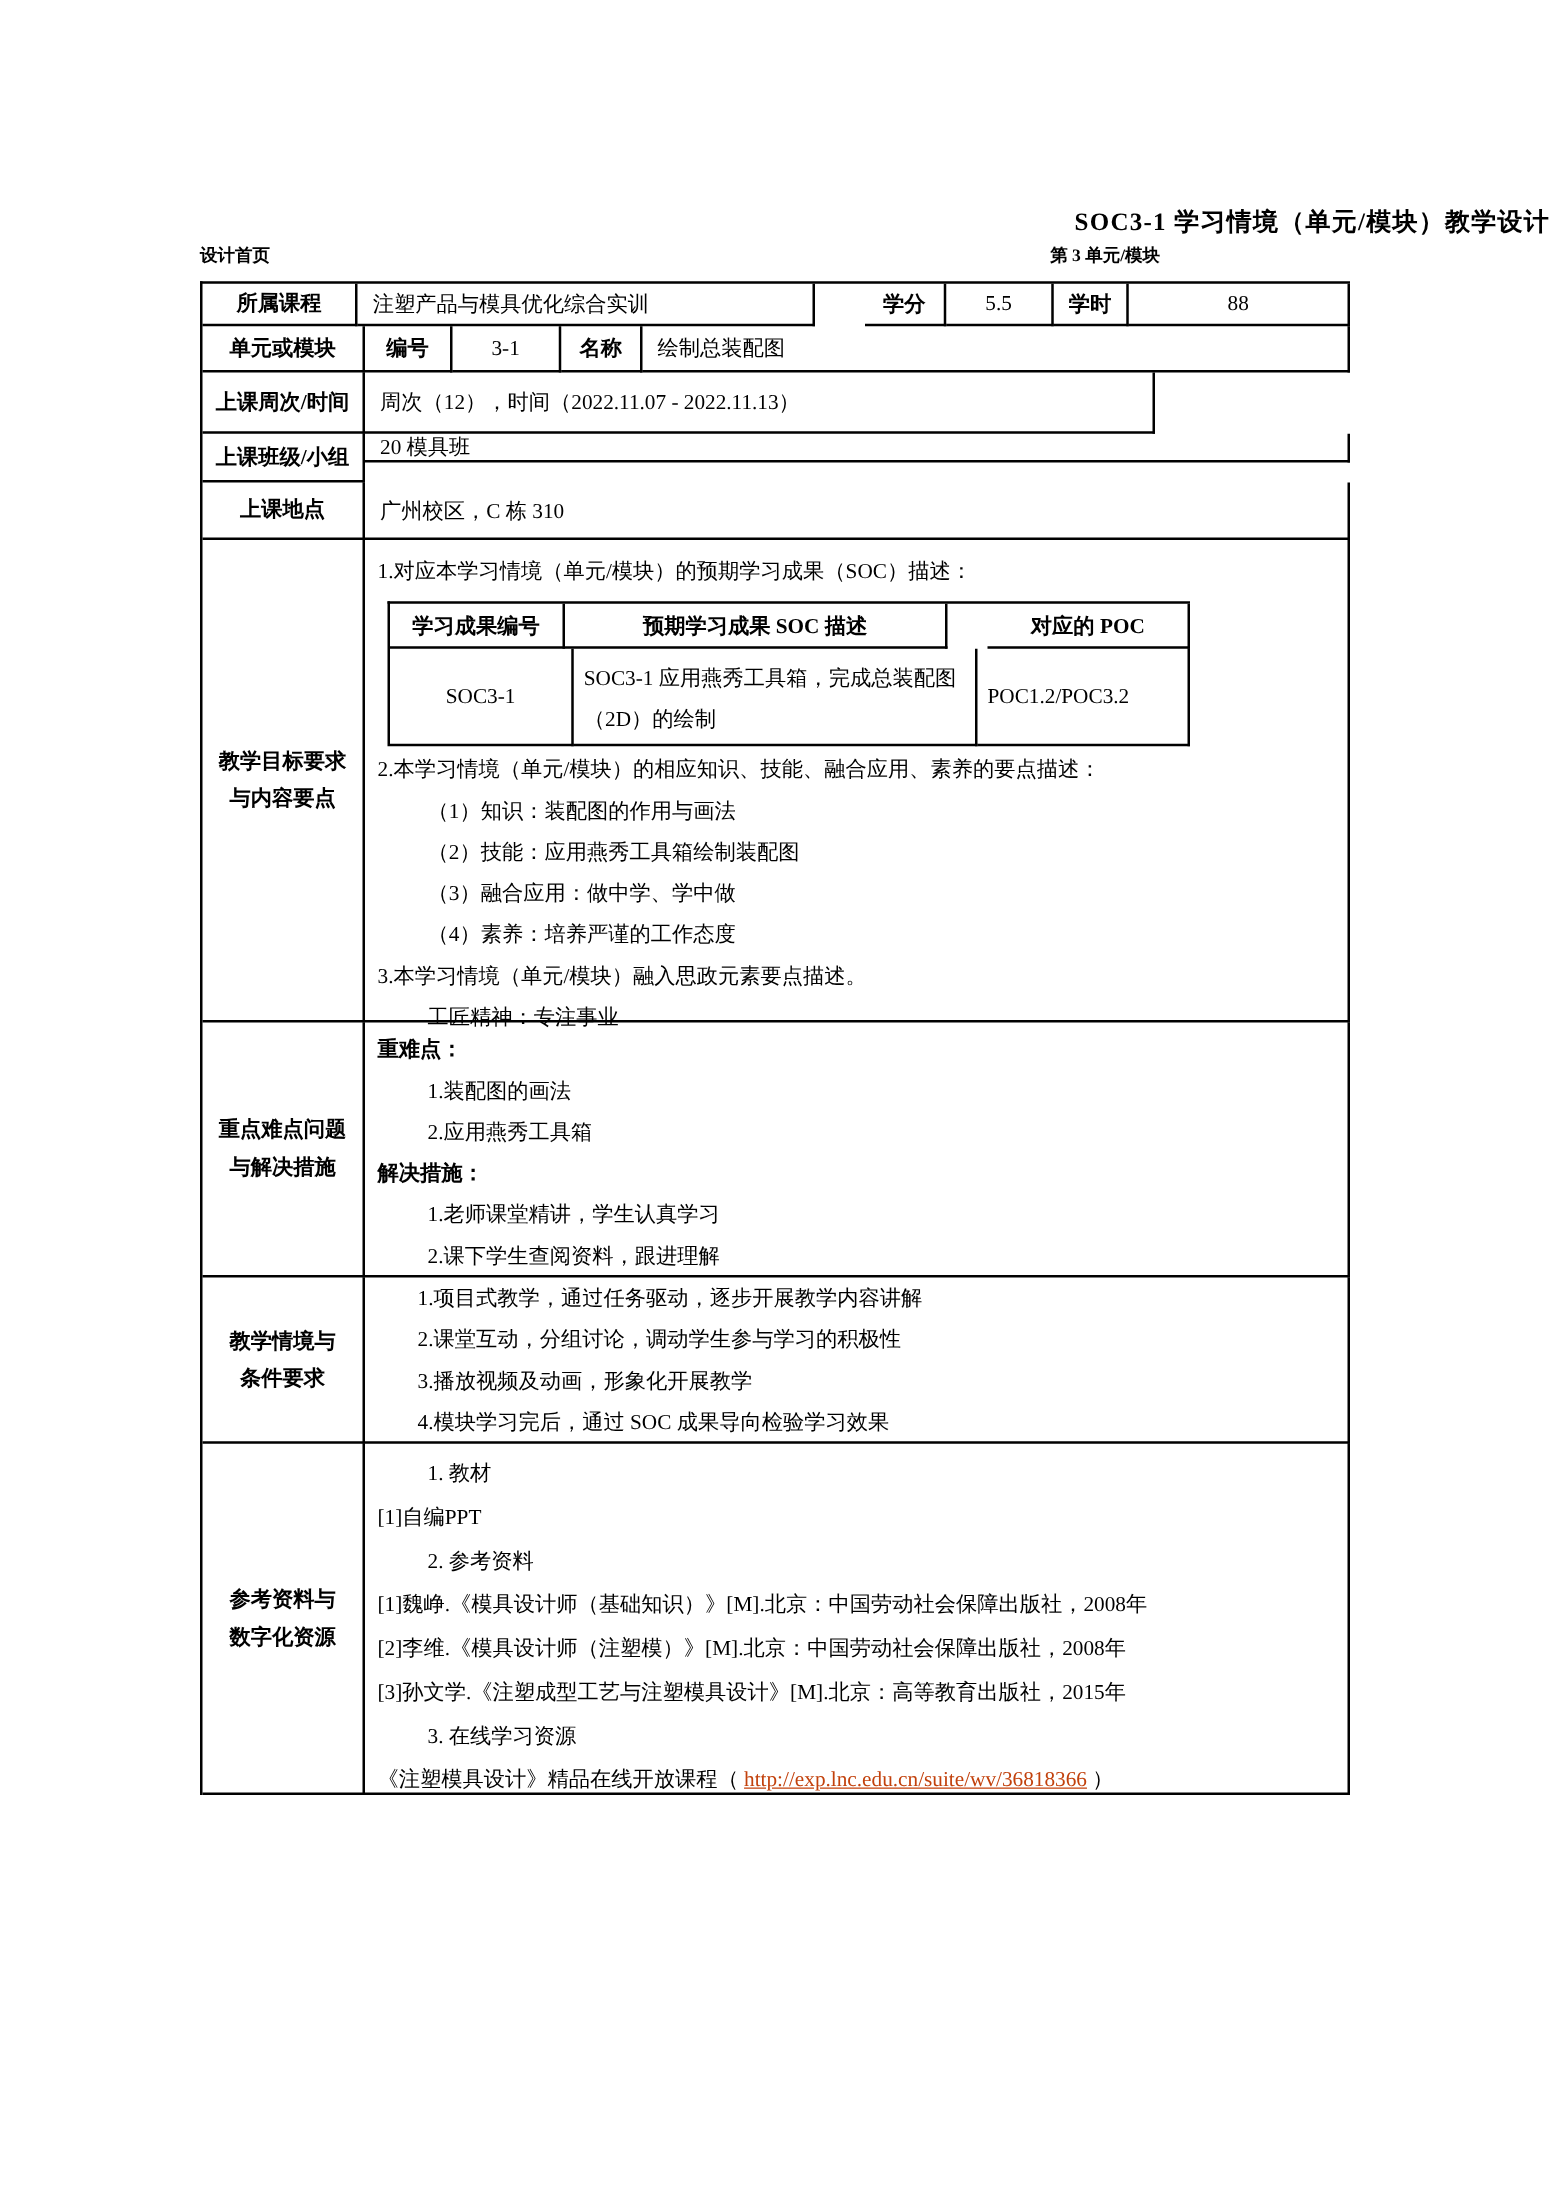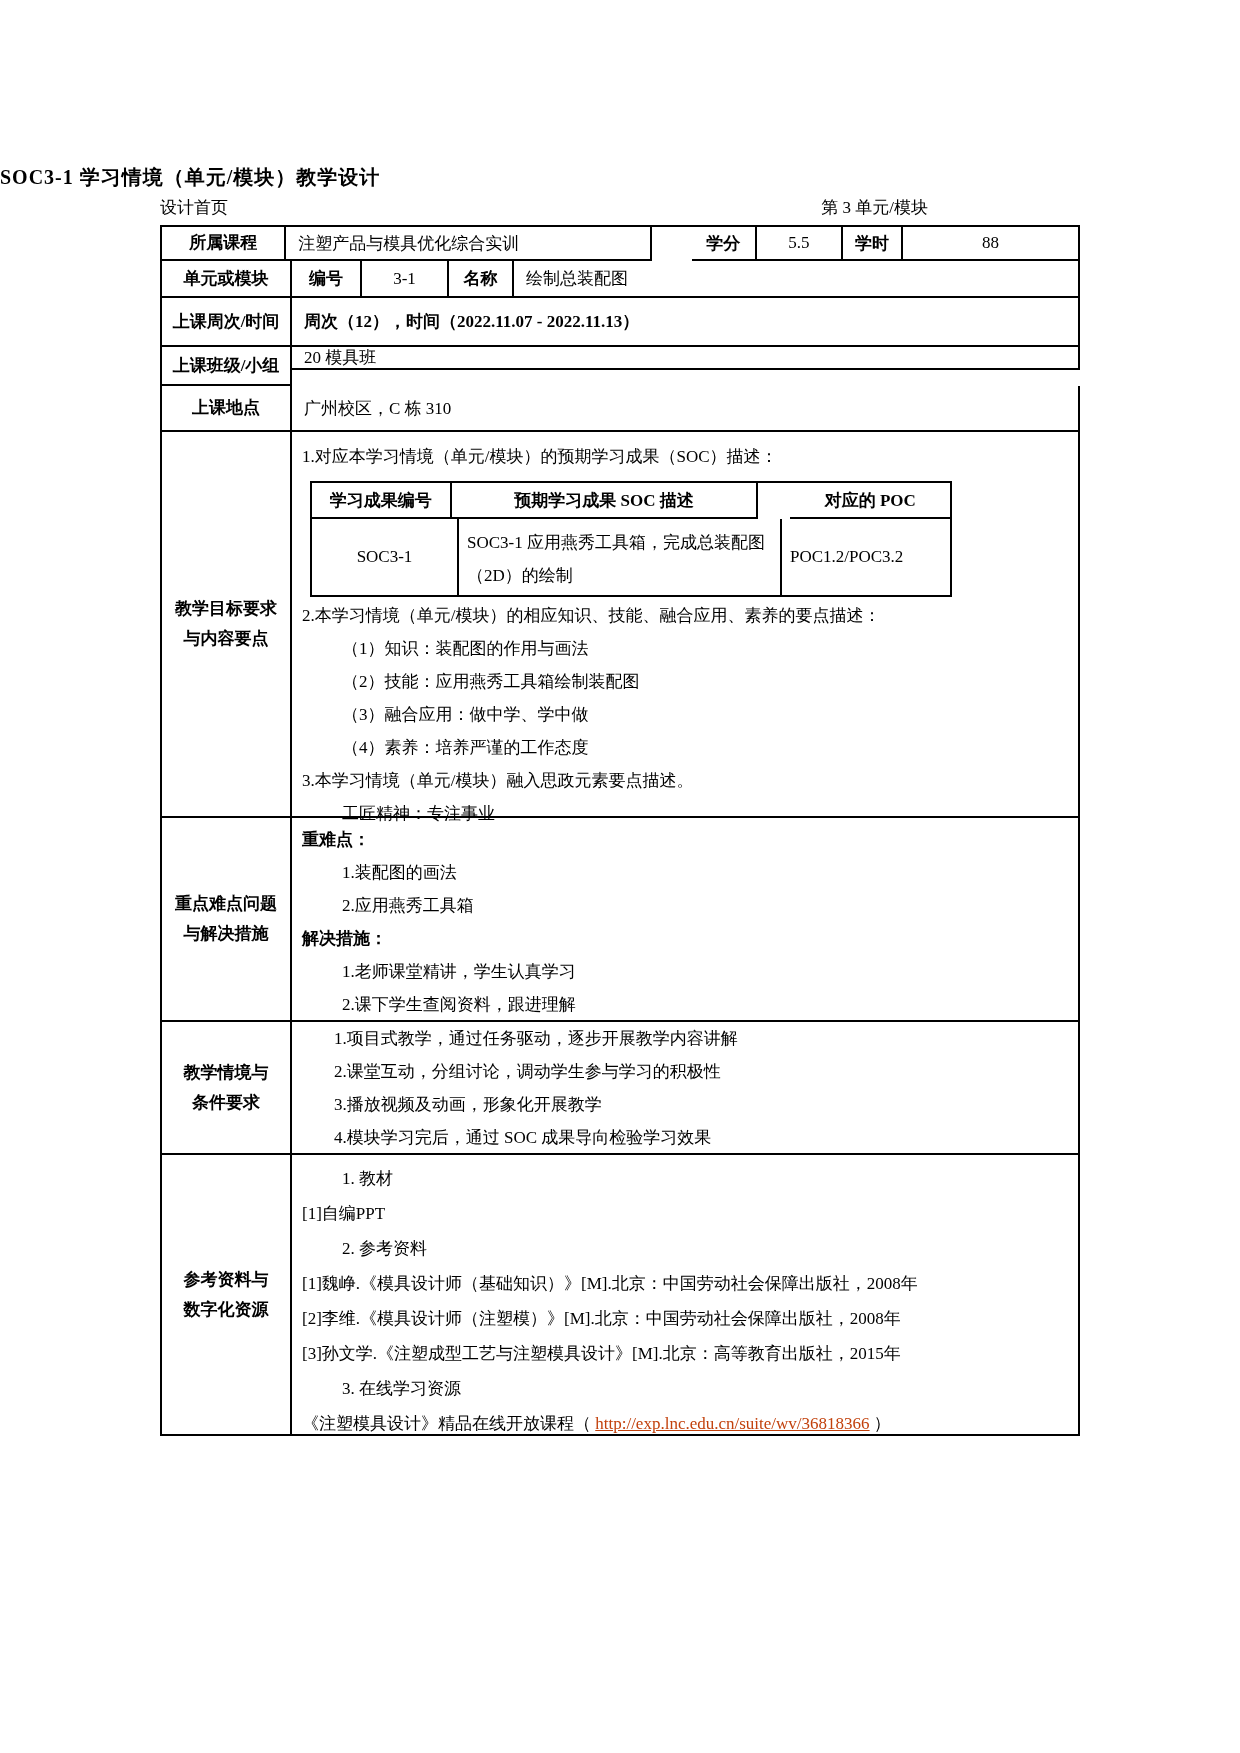--- a/index.html
+++ b/index.html
@@ -1,21 +1,21 @@
 <!DOCTYPE html>
 <html><head>
 <meta charset="utf-8">
 <style>
   html,body{margin:0;padding:0;background:#ffffff;color:#000;
     font-family:"Liberation Serif","DejaVu Serif",serif;}
   .page{position:relative;width:1240px;height:1753px;background:#fff;overflow:hidden;}
-  .doc-title{position:absolute;top:164px;left:0;width:100%;text-align:left;
+  .doc-title{position:absolute;top:164px;left:0;width:100%;text-align:right;
     font-size:20px;font-weight:bold;letter-spacing:1px;}
   .header-line{position:absolute;top:196px;left:160px;width:918px;display:flex;
-    justify-content:space-between;font-weight:normal;font-size:17px;}
+    justify-content:space-between;font-weight:bold;font-size:14px;}
   .header-right{margin-right:150px;}
   .tbl{position:absolute;top:225px;left:160px;width:918px;
     border-top:2px solid #000;border-left:2px solid #000;font-size:17px;}
   .row{display:flex;}
   .cell{border-right:2px solid #000;border-bottom:2px solid #000;box-sizing:border-box;
     display:flex;align-items:center;}
   .lbl{justify-content:center;text-align:center;font-weight:bold;flex-direction:column;line-height:30px;}
   .ctr{justify-content:center;text-align:center;}
   .pad{padding-left:12px;}
   .w-lblcol{width:130px;}
@@ -55,21 +55,21 @@
     <div class="row">
       <div class="cell lbl w-lblcol" style="height:37px;">单元或模块</div>
       <div class="cell ctr bold" style="width:70px;height:37px;">编号</div>
       <div class="cell ctr" style="width:87px;height:37px;">3-1</div>
       <div class="cell ctr bold" style="width:65px;height:37px;">名称</div>
       <div class="cell pad" style="width:566px;height:37px;">绘制总装配图</div>
     </div>
 
     <div class="row">
       <div class="cell lbl w-lblcol" style="height:49px;">上课周次/时间</div>
-      <div class="cell pad" style="width:788px;height:49px;font-weight:bold;">周次（12），时间（2022.11.07 - 2022.11.13）</div>
+      <div class="cell pad" style="width:632px;height:49px;">周次（12），时间（2022.11.07 - 2022.11.13）</div>
     </div>
 
     <div class="row">
       <div class="cell lbl w-lblcol" style="height:39px;">上课班级/小组</div>
       <div class="cell pad" style="width:788px;height:23px;">20 模具班</div>
     </div>
 
     <div class="row">
       <div class="cell lbl w-lblcol" style="height:46px;">上课地点</div>
       <div class="cell pad" style="width:788px;height:46px;">广州校区，C 栋 310</div>

